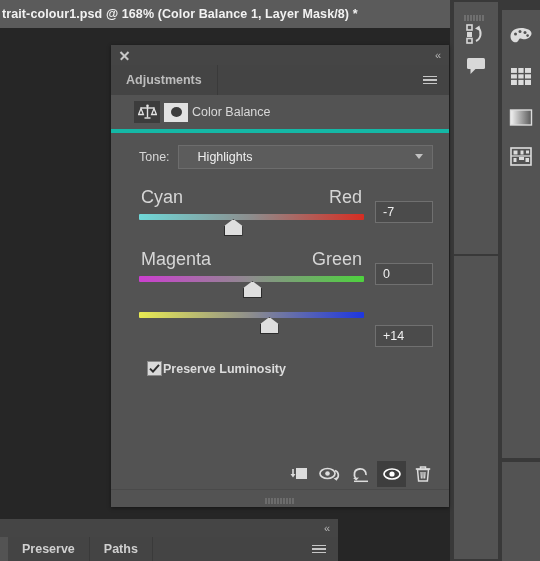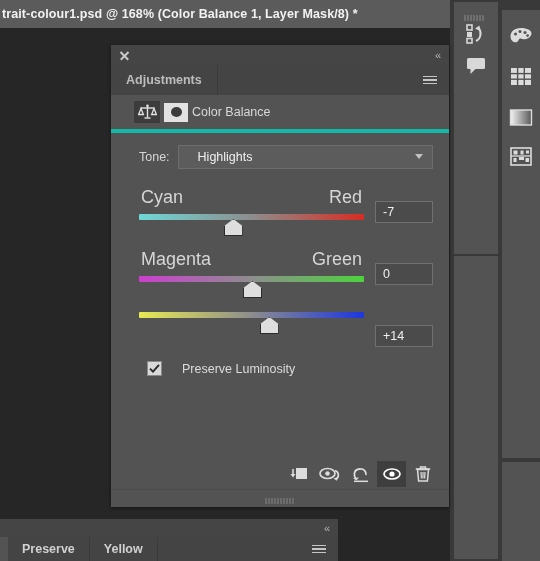--- a/index.html
+++ b/index.html
@@ -250,23 +250,24 @@
     color: #f0f0f0;
     font-size: 12.5px;
     display: flex; align-items: center;
     padding-left: 7px;
     box-sizing: border-box;
     cursor: text;
   }
 
   .preserve-row {
     display: flex; align-items: center;
-    gap: 20px;
+    gap: 1px;
     margin-top: 14px;
     padding-left: 8px;
+    font-weight: bold;
   }
   .checkbox {
     width: 13px; height: 13px;
     background: #d9d9d9;
     border: 1px solid #8a8a8a;
     display: flex; align-items: center; justify-content: center;
     cursor: pointer;
   }
   .checkbox svg { display: block; }
   .preserve-label { font-size: 12.5px; color: #dcdcdc; }
@@ -567,21 +568,21 @@
   </div>
 
   <div class="bp-edge"></div>
   <div class="bottom-panel">
     <div class="bp-topbar">
       <div class="collapse-chev">«</div>
     </div>
     <div class="bp-tabbar">
       <div style="width:8px; background:#535353;"></div>
       <div class="bp-tab">Preserve</div>
-      <div class="bp-tab">Yellow</div>
+      <div class="bp-tab">Paths</div>
       <div class="tab-spacer"></div>
       <div class="panel-menu">
         <span></span>
           <span></span>
           <span></span>
       </div>
     </div>
   </div>
 
 </div>

